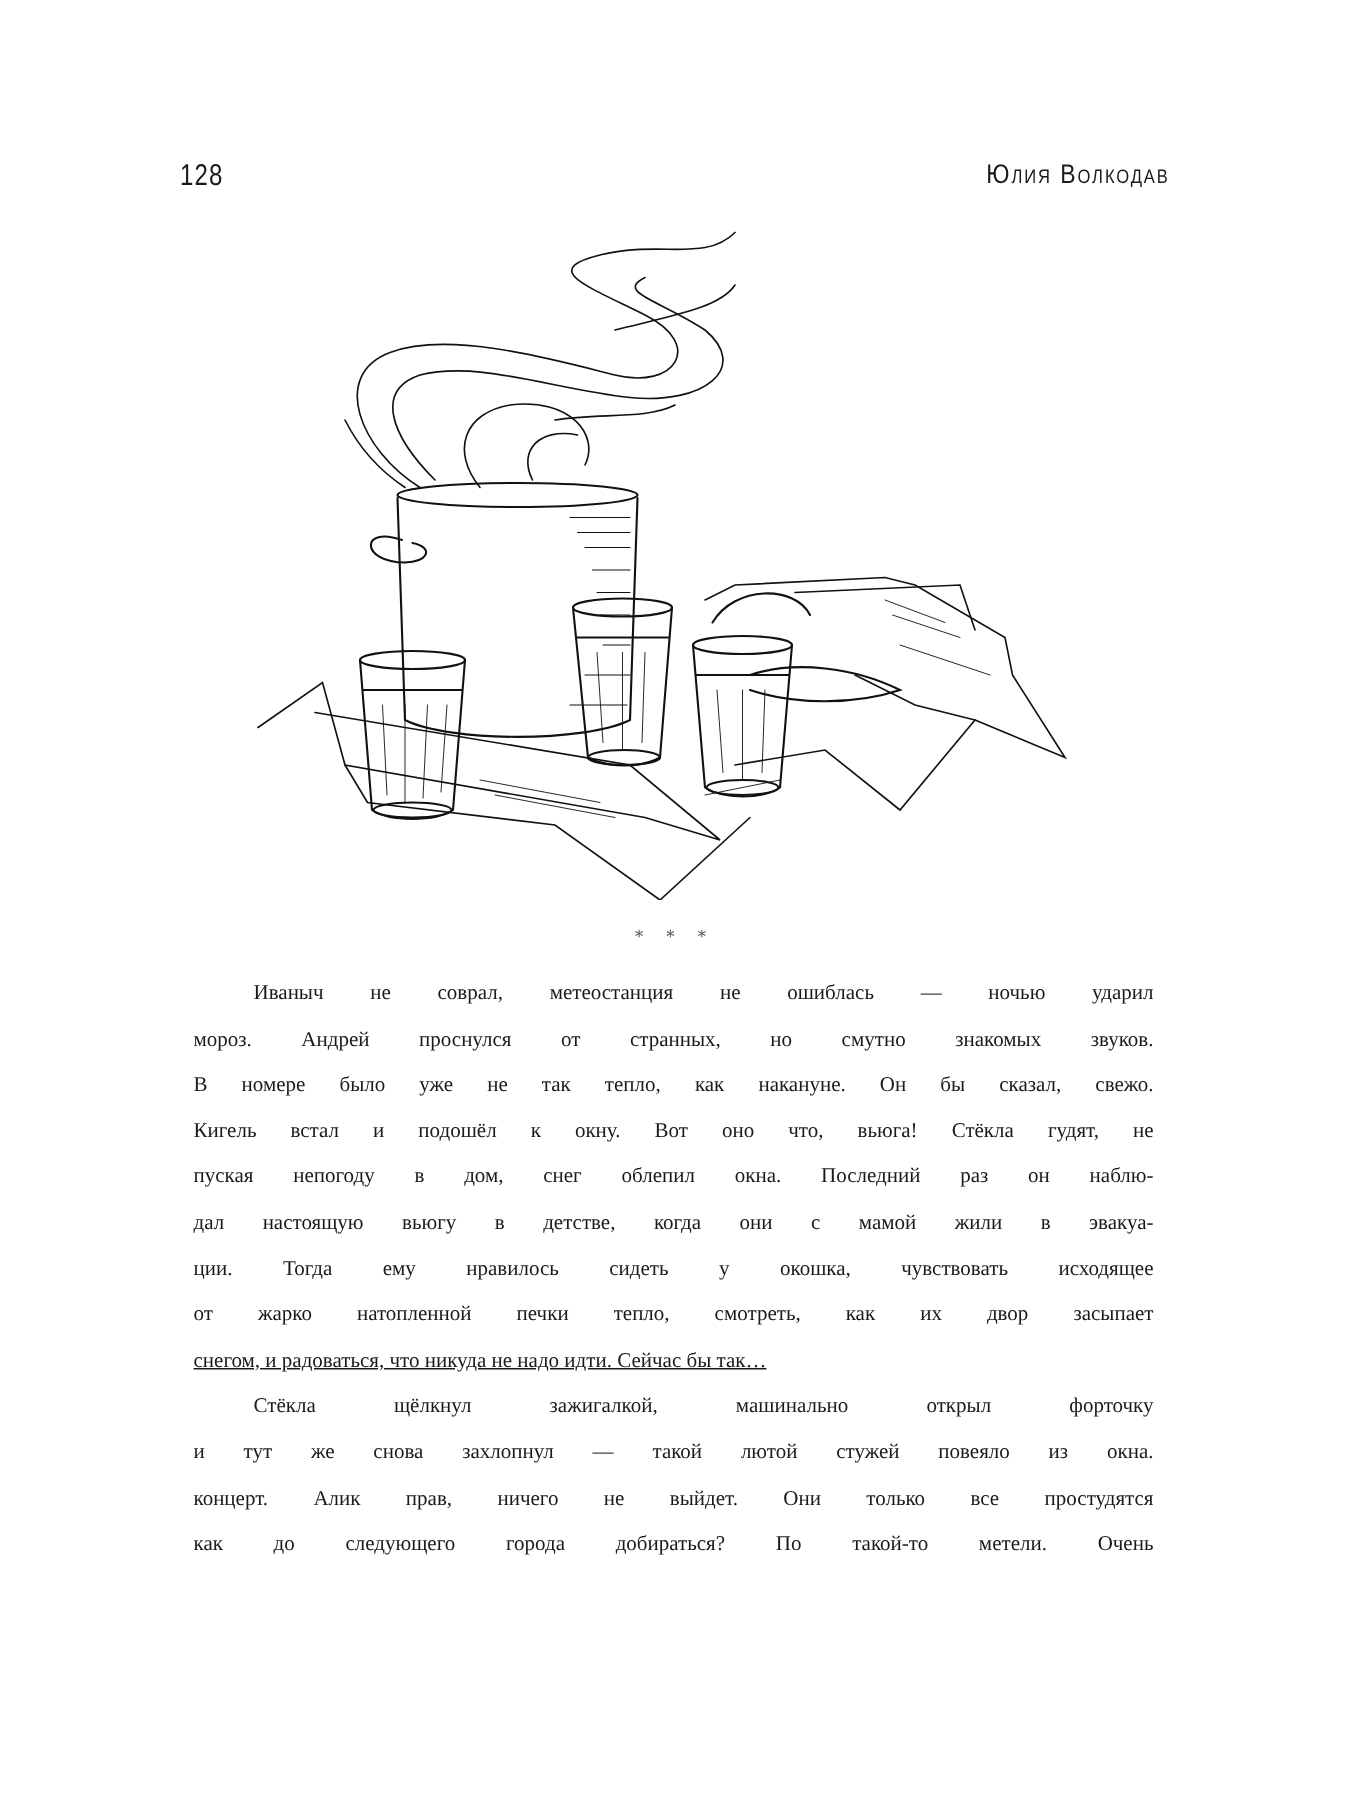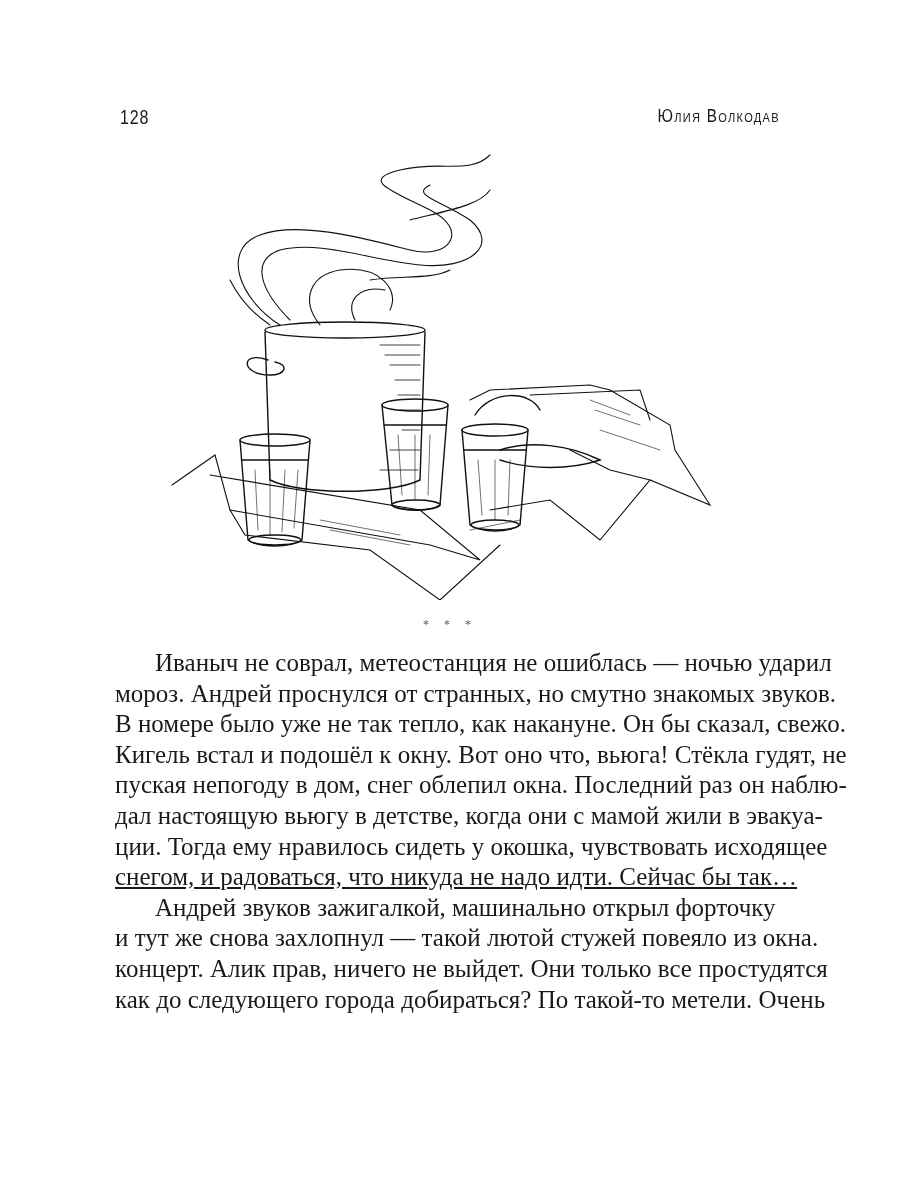--- a/index.html
+++ b/index.html
@@ -2,21 +2,21 @@
 <html><head>
 <meta charset="utf-8">
 <style>
   html, body { margin: 0; padding: 0; background: #ffffff; }
   body { width: 900px; height: 1200px; position: relative; overflow: hidden; font-family: "DejaVu Serif", serif; color: #1a1a1a; }
   .running-head { position: absolute; top: 106px; left: 120px; right: 120px; height: 30px; }
   .page-number { position: absolute; left: 0; top: 0; font-family: "Liberation Sans Narrow", "Liberation Sans", sans-serif; font-size: 20px; letter-spacing: 1px; transform: scaleX(0.8); transform-origin: left; }
   .author-name { position: absolute; right: 0; top: 0; font-family: "Liberation Sans", sans-serif; font-size: 18px; letter-spacing: 1.5px; font-variant: small-caps; transform: scaleX(0.85); transform-origin: right; }
   .illustration { position: absolute; left: 170px; top: 150px; width: 580px; height: 450px; }
   .separator { position: absolute; top: 618px; left: 0; width: 900px; text-align: center; font-size: 11px; letter-spacing: 6px; color: #555; }
-  .text-block { position: absolute; left: 115px; top: 648px; width: 640px; font-family: "Liberation Serif", serif; font-size: 25px; line-height: 30.6px; text-align: justify; }
+  .text-block { position: absolute; left: 129px; top: 648px; width: 640px; font-family: "Liberation Serif", serif; font-size: 14px; line-height: 30.6px; text-align: justify; }
   .para { margin: 0; text-indent: 40px; hyphens: manual; }
   .line { display: block; text-align: justify; text-align-last: justify; white-space: nowrap; }
   .line.last { text-align-last: left; text-decoration: underline; }
   .line.indent { padding-left: 40px; }
 </style>
 </head>
 <body>
 
 <div class="running-head">
   <span class="page-number">128</span>
@@ -113,21 +113,22 @@
 
 <div class="text-block">
   <p class="para" style="text-indent:0">
     <span class="line indent">Иваныч не соврал, метеостанция не ошиблась — ночью ударил</span>
     <span class="line">мороз. Андрей проснулся от странных, но смутно знакомых звуков.</span>
     <span class="line">В номере было уже не так тепло, как накануне. Он бы сказал, свежо.</span>
     <span class="line">Кигель встал и подошёл к окну. Вот оно что, вьюга! Стёкла гудят, не</span>
     <span class="line">пуская непогоду в дом, снег облепил окна. Последний раз он наблю-</span>
     <span class="line">дал настоящую вьюгу в детстве, когда они с мамой жили в эвакуа-</span>
     <span class="line">ции. Тогда ему нравилось сидеть у окошка, чувствовать исходящее</span>
+    <span class="line">от жарко натопленной печки тепло, смотреть, как их двор засыпает</span>
     <span class="line last">снегом, и радоваться, что никуда не надо идти. Сейчас бы так…</span>
   </p>
   <p class="para" style="text-indent:0">
-    <span class="line indent">Андрей звуков зажигалкой, машинально открыл форточку</span>
+    <span class="line indent">Стёкла щёлкнул зажигалкой, машинально открыл форточку</span>
     <span class="line">и тут же снова захлопнул — такой лютой стужей повеяло из окна.</span>
     <span class="line">концерт. Алик прав, ничего не выйдет. Они только все простудятся</span>
     <span class="line">как до следующего города добираться? По такой-то метели. Очень</span>
   </p>
 </div>
 
 </body></html>

